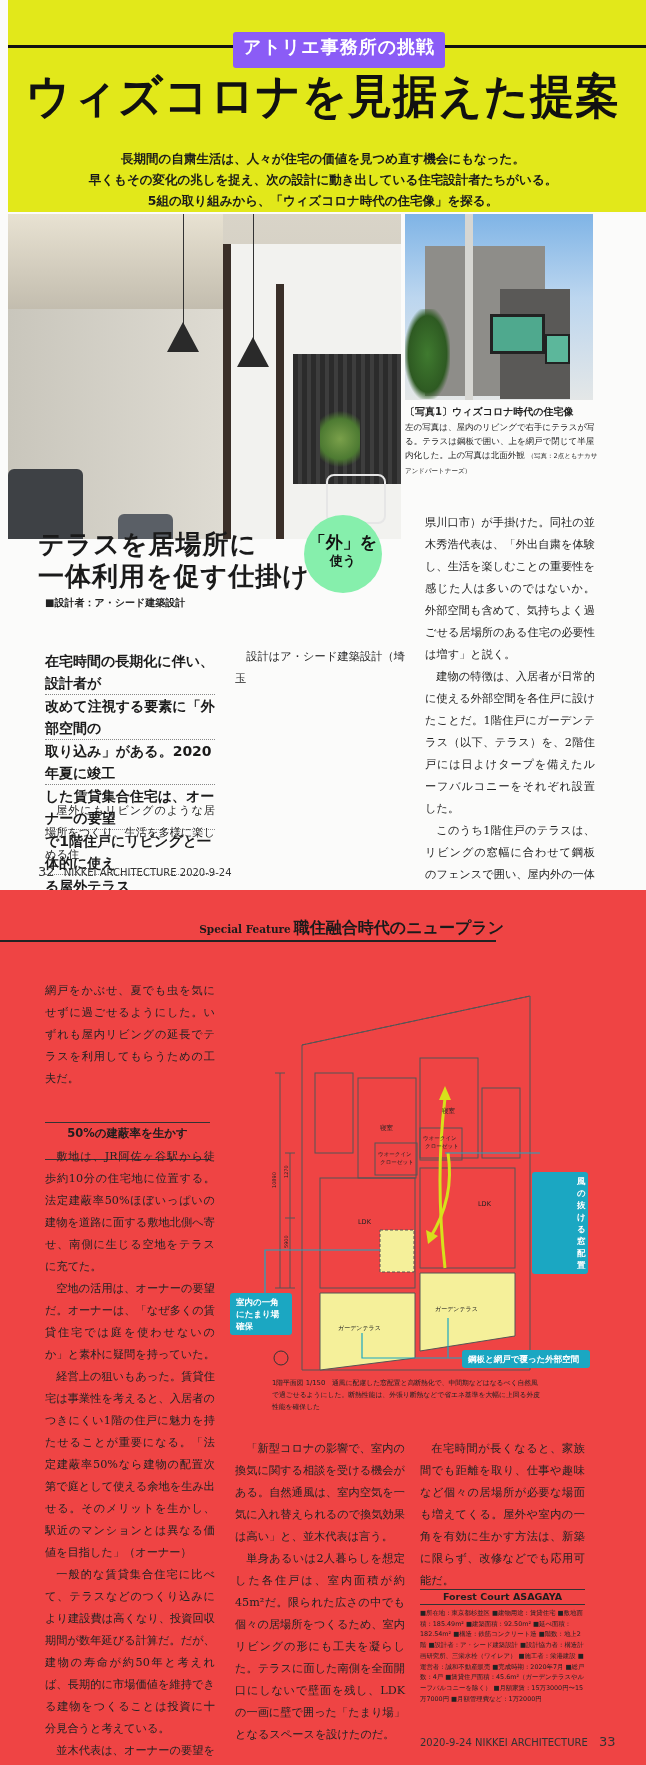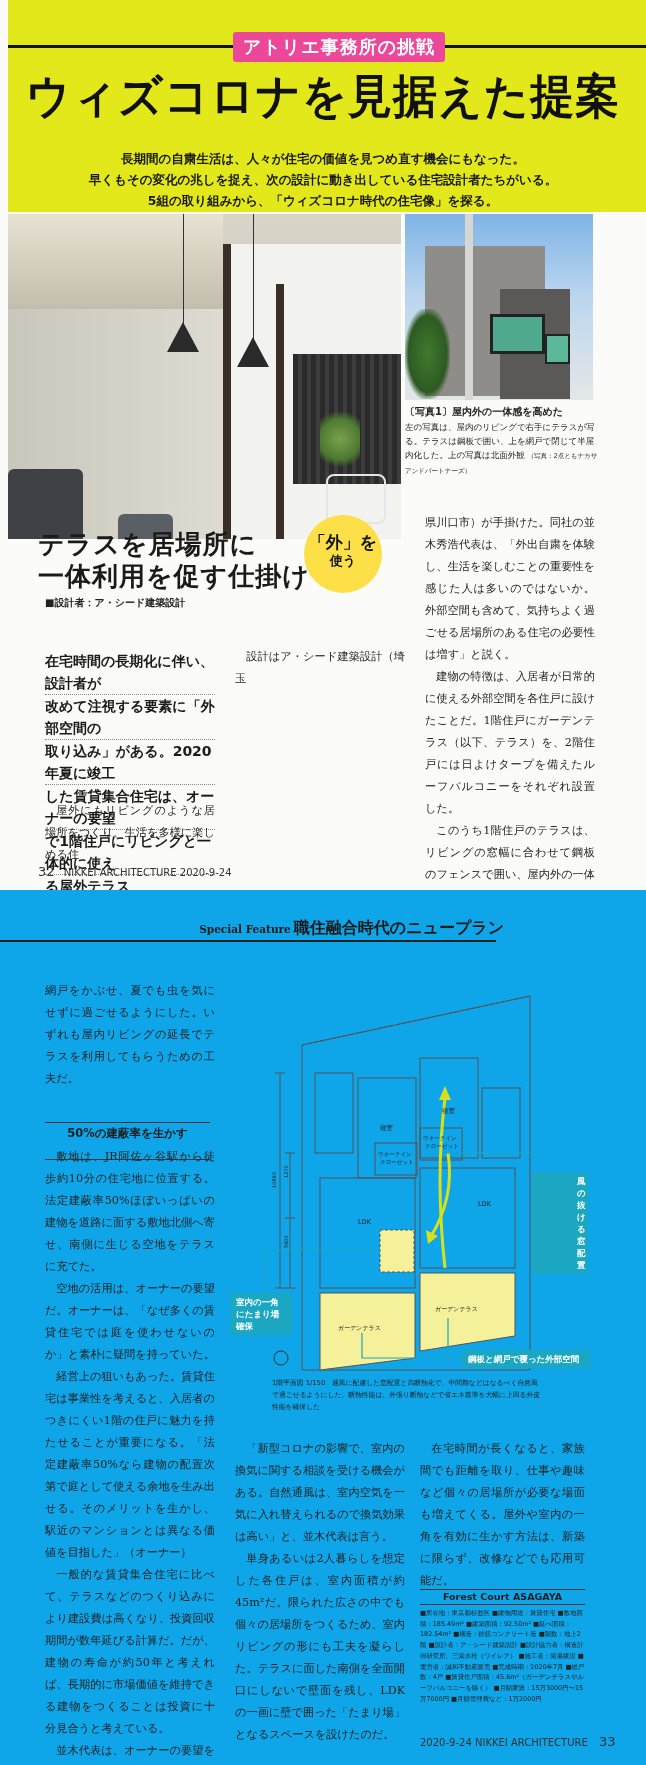--- a/index.html
+++ b/index.html
@@ -1,24 +1,24 @@
 <!DOCTYPE html>
 <html><head>
 <meta charset="utf-8">
 <style>
   * { box-sizing: border-box; margin: 0; padding: 0; }
   body { width: 646px; height: 1765px; background: #fff; font-family: "DejaVu Serif", serif; color: #1e1e1e; position: relative; overflow: hidden; }
   .page { position: absolute; left: 0; width: 646px; }
   #p32 { top: 0; height: 890px; background: #fbfbfa; }
-  #p33 { top: 890px; height: 875px; background: #0ea5e9; }
+  #p33 { top: 890px; height: 875px; background: #ef4444; }
 
   
   .band { position: absolute; left: 8px; top: 0; width: 638px; height: 212px; background: #e2e81a; }
   .band-rule { position: absolute; left: 8px; top: 45px; width: 638px; height: 3px; background: #111; }
-  .kicker { position: absolute; left: 233px; top: 32px; height: 30px; padding: 0 10px; background: #ec4899; color: #fff; border-radius: 3px; font-family: "DejaVu Sans", sans-serif; font-weight: bold; font-size: 18px; line-height: 30px; letter-spacing: 1px; }
+  .kicker { position: absolute; left: 233px; top: 32px; height: 36px; padding: 0 10px; background: #8b5cf6; color: #fff; border-radius: 3px; font-family: "DejaVu Sans", sans-serif; font-weight: bold; font-size: 18px; line-height: 30px; letter-spacing: 1px; }
   .headline { position: absolute; left: 0; top: 68px; width: 646px; text-align: center; font-family: "DejaVu Sans", sans-serif; font-weight: bold; font-size: 44px; letter-spacing: 1px; color: #111; line-height: 56px; transform: scaleY(1.05); }
   .lede { position: absolute; left: 0; top: 148px; width: 646px; text-align: center; font-family: "DejaVu Sans", sans-serif; font-weight: bold; font-size: 12.5px; line-height: 21px; color: #1a1a1a; }
 
   
   .photo-main { position: absolute; left: 8px; top: 214px; width: 393px; height: 325px; overflow: hidden; background: linear-gradient(180deg,#d9d4c8 0%,#cfcbc0 40%,#bdb8ac 100%); }
   .photo-main .ceiling { position:absolute; left:0; top:0; width:215px; height:120px; background: linear-gradient(180deg,#e8e2d2,#b9b3a5); }
   .photo-main .wall { position:absolute; left:0; top:95px; width:215px; height:230px; background: linear-gradient(90deg,#c9c6bc,#dedbd2); }
   .photo-main .window { position:absolute; left:215px; top:30px; width:178px; height:295px; background:#f2f2ef; border-left: 8px solid #3a2f28; }
   .photo-main .fence { position:absolute; left:285px; top:140px; width:108px; height:130px; background: repeating-linear-gradient(90deg,#2b2b2b 0 5px,#3d3d3d 5px 9px); }
   .photo-main .frame { position:absolute; left:268px; top:70px; width:8px; height:255px; background:#3a2f28; }
@@ -36,21 +36,21 @@
   .photo-ext .glass2 { position:absolute; left:140px; top:120px; width:25px; height:30px; background:#5cb79b; border:2px solid #222; }
   .photo-ext .tree { position:absolute; left:0; top:95px; width:45px; height:90px; background: radial-gradient(ellipse,#3f7a2f 0%,#2e5a22 60%,transparent 75%); }
   .photo-ext .pole { position:absolute; left:60px; top:0; width:8px; height:186px; background:#d6d6d2; }
 
   .caption { position: absolute; left: 405px; top: 404px; width: 196px; font-family: "DejaVu Sans", sans-serif; font-size: 8.5px; line-height: 14px; color: #222; }
   .caption .cap-title { font-weight: bold; font-size: 10px; line-height: 16px; }
   .caption .cap-credit { font-size: 6.5px; }
 
   
   .sec-title { position: absolute; left: 38px; top: 528px; font-family: "DejaVu Sans", sans-serif; font-weight: bold; font-size: 26px; line-height: 32px; color: #1a1a1a; letter-spacing: 1px; }
-  .badge { position: absolute; left: 304px; top: 515px; width: 78px; height: 78px; border-radius: 50%; background: #fde047; text-align: center; font-family: "DejaVu Sans", sans-serif; font-weight: bold; color: #111; }
+  .badge { position: absolute; left: 304px; top: 515px; width: 78px; height: 78px; border-radius: 50%; background: #86efac; text-align: center; font-family: "DejaVu Sans", sans-serif; font-weight: bold; color: #111; }
   .badge .b1 { display:block; margin-top: 16px; font-size: 17px; line-height: 22px; }
   .badge .b2 { display:block; font-size: 13px; line-height: 16px; }
   .designer { position: absolute; left: 45px; top: 596px; font-family: "DejaVu Sans", sans-serif; font-size: 10px; font-weight: bold; color: #222; }
 
   
   .col { position: absolute; font-size: 11.2px; line-height: 22px; color: #232323; text-align: justify; }
   .col p { text-indent: 1em; }
   .col p.noindent { text-indent: 0; }
   .intro { position: absolute; left: 45px; top: 650px; width: 170px; font-family: "DejaVu Sans", sans-serif; font-weight: bold; font-size: 14px; line-height: 22px; color: #1a1a1a; }
   .intro span.ln { display:block; border-bottom: 1px dotted #888; }
@@ -107,21 +107,21 @@
   <div class="photo-ext">
     <div class="bldg"></div>
     <div class="bldg2"></div>
     <div class="glass"></div>
     <div class="glass2"></div>
     <div class="pole"></div>
     <div class="tree"></div>
   </div>
 
   <div class="caption">
-    <div class="cap-title">〔写真1〕屋内外の一体感を高めた</div>
+    <div class="cap-title">〔写真1〕ウィズコロナ時代の住宅像</div>
     <span>左の写真は、屋内のリビングで右手にテラスが写る。テラスは鋼板で囲い、上を網戸で閉じて半屋内化した。上の写真は北面外観</span>
     <span class="cap-credit">（写真：2点ともナカサアンドパートナーズ）</span>
   </div>
 
   <div class="sec-title">
     <div>テラスを居場所に</div>
     <div>一体利用を促す仕掛け</div>
   </div>
   <div class="badge">
     <span class="b1">「外」を</span>

